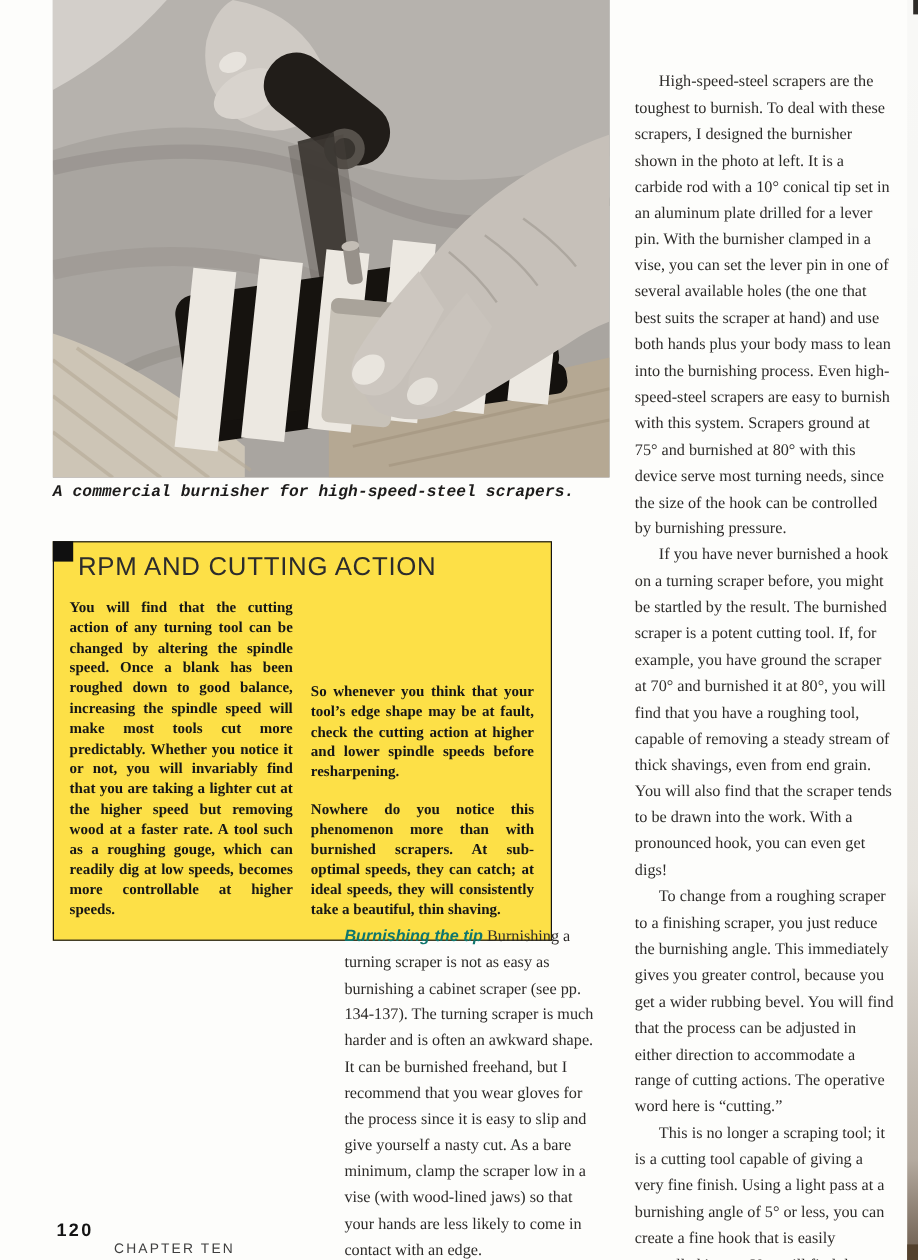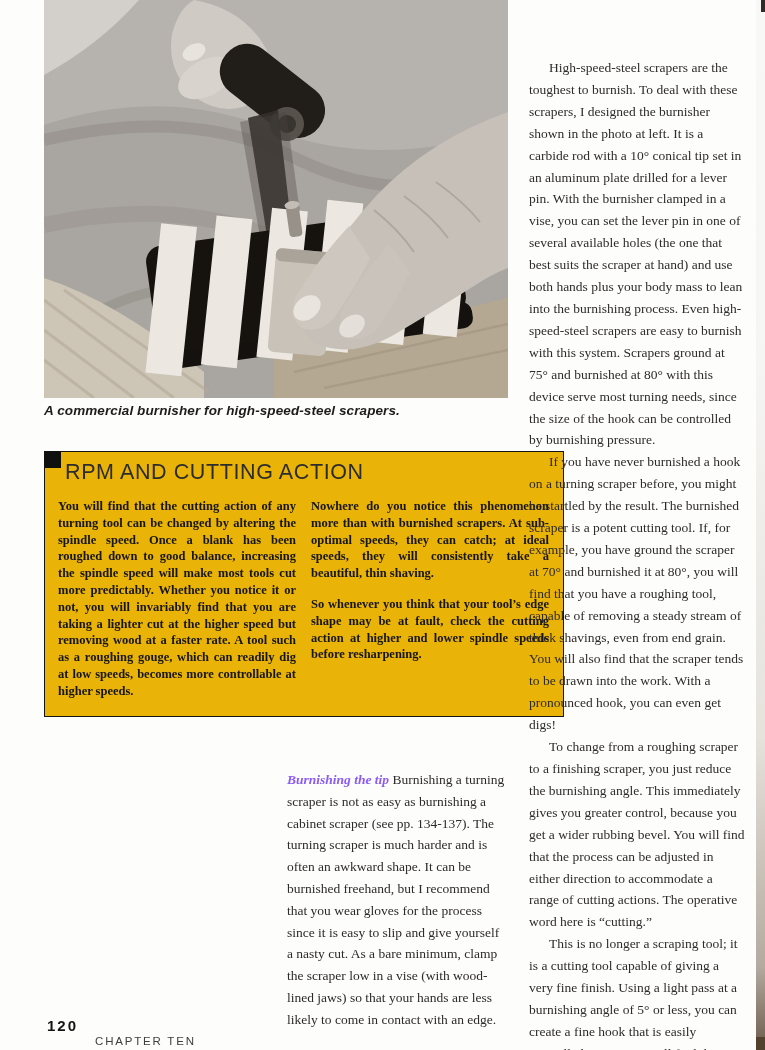--- a/index.html
+++ b/index.html
@@ -11,59 +11,59 @@
     font-family:"Liberation Serif", serif;
   }
   
   .photo{
     position:absolute;left:44px;top:0;width:464px;height:398px;
     background:#aaa6a1;overflow:hidden;
   }
   .photo svg{display:block;}
   .caption{
     position:absolute;left:44px;top:403px;width:462px;
-    font-family:Liberation Sans, sans-serif;
+    font-family:Liberation Mono, monospace;
     font-style:italic;font-weight:bold;
     font-size:13.5px;color:#1d1c1b;letter-spacing:0.1px;
   }
   
   .rpm-box{
-    position:absolute;left:44px;top:451px;width:520px;min-height:258px;
+    position:absolute;left:44px;top:451px;width:416px;min-height:258px;
     border:1.5px solid #151515;
     box-sizing:border-box;
     padding:6px 14px 16px 13px;
-    background:#eab308;
+    background:#fde047;
   }
   .rpm-corner{
     position:absolute;left:-1.5px;top:-1.5px;width:17px;height:17px;
     background:#101010;
   }
   .rpm-title{
     margin:2px 0 0 7px;
     font-family:"Liberation Sans", sans-serif;
     font-weight:400;font-size:21.5px;letter-spacing:0.6px;
     color:#2c2c2c;
   }
-  .rpm-cols{display:flex;gap:15px;margin-top:13px;}
+  .rpm-cols{display:flex;gap:15px;margin-top:13px;align-items:flex-end;}
   .rpm-col{flex:1;}
   .rpm-col p{
     margin:0 0 14px 0;
     font-family:"Liberation Serif", serif;
     font-weight:bold;font-size:12.5px;line-height:16.8px;
     text-align:justify;color:#161616;
   }
   .rpm-col p:last-child{margin-bottom:0;}
   
   .tip{
     position:absolute;left:287px;top:769px;width:218px;
     font-size:13.5px;line-height:21.8px;color:#2d2b29;
   }
   .tip-lead{
-    font-family:Liberation Serif, serif;
-    font-weight:bold;font-style:italic;font-size:13.5px;color:#8b5cf6;
+    font-family:Liberation Sans, sans-serif;
+    font-weight:bold;font-style:italic;font-size:13.5px;color:#0f766e;
   }
   
   .maincol{
     position:absolute;left:529px;top:57px;width:216px;
     font-size:13.5px;line-height:21.9px;color:#2e2c2a;
   }
   .maincol p{margin:0;text-indent:20px;}
   
   .footer{
     position:absolute;left:47px;top:1017px;
@@ -171,22 +171,22 @@
   <div class="caption">A commercial burnisher for high-speed-steel scrapers.</div>
 
   <div class="rpm-box">
     <div class="rpm-corner"></div>
     <div class="rpm-title">RPM AND CUTTING ACTION</div>
     <div class="rpm-cols">
       <div class="rpm-col">
         <p>You will find that the cutting action of any turning tool can be changed by altering the spindle speed. Once a blank has been roughed down to good balance, increasing the spindle speed will make most tools cut more predictably. Whether you notice it or not, you will invariably find that you are taking a lighter cut at the higher speed but removing wood at a faster rate. A tool such as a roughing gouge, which can readily dig at low speeds, becomes more controllable at higher speeds.</p>
       </div>
       <div class="rpm-col">
+        <p>So whenever you think that your tool’s edge shape may be at fault, check the cutting action at higher and lower spindle speeds before resharpening.</p>
         <p>Nowhere do you notice this phenomenon more than with burnished scrapers. At sub-optimal speeds, they can catch; at ideal speeds, they will consistently take a beautiful, thin shaving.</p>
-        <p>So whenever you think that your tool’s edge shape may be at fault, check the cutting action at higher and lower spindle speeds before resharpening.</p>
       </div>
     </div>
   </div>
 
   <div class="tip"><span class="tip-lead">Burnishing the tip</span><span>  Burnishing a turning scraper is not as easy as burnishing a cabinet scraper (see pp. 134-137). The turning scraper is much harder and is often an awkward shape. It can be burnished freehand, but I recommend that you wear gloves for the process since it is easy to slip and give yourself a nasty cut. As a bare minimum, clamp the scraper low in a vise (with wood-lined jaws) so that your hands are less likely to come in contact with an edge.</span></div>
 
   <div class="maincol">
     <p>High-speed-steel scrapers are the toughest to burnish. To deal with these scrapers, I designed the burnisher shown in the photo at left. It is a carbide rod with a 10° conical tip set in an aluminum plate drilled for a lever pin. With the burnisher clamped in a vise, you can set the lever pin in one of several available holes (the one that best suits the scraper at hand) and use both hands plus your body mass to lean into the burnishing process. Even high-speed-steel scrapers are easy to burnish with this system. Scrapers ground at 75° and burnished at 80° with this device serve most turning needs, since the size of the hook can be controlled by burnishing pressure.</p>
     <p>If you have never burnished a hook on a turning scraper before, you might be startled by the result. The burnished scraper is a potent cutting tool. If, for example, you have ground the scraper at 70° and burnished it at 80°, you will find that you have a roughing tool, capable of removing a steady stream of thick shavings, even from end grain. You will also find that the scraper tends to be drawn into the work. With a pronounced hook, you can even get digs!</p>
     <p>To change from a roughing scraper to a finishing scraper, you just reduce the burnishing angle. This immediately gives you greater control, because you get a wider rubbing bevel. You will find that the process can be adjusted in either direction to accommodate a range of cutting actions. The operative word here is “cutting.”</p>

